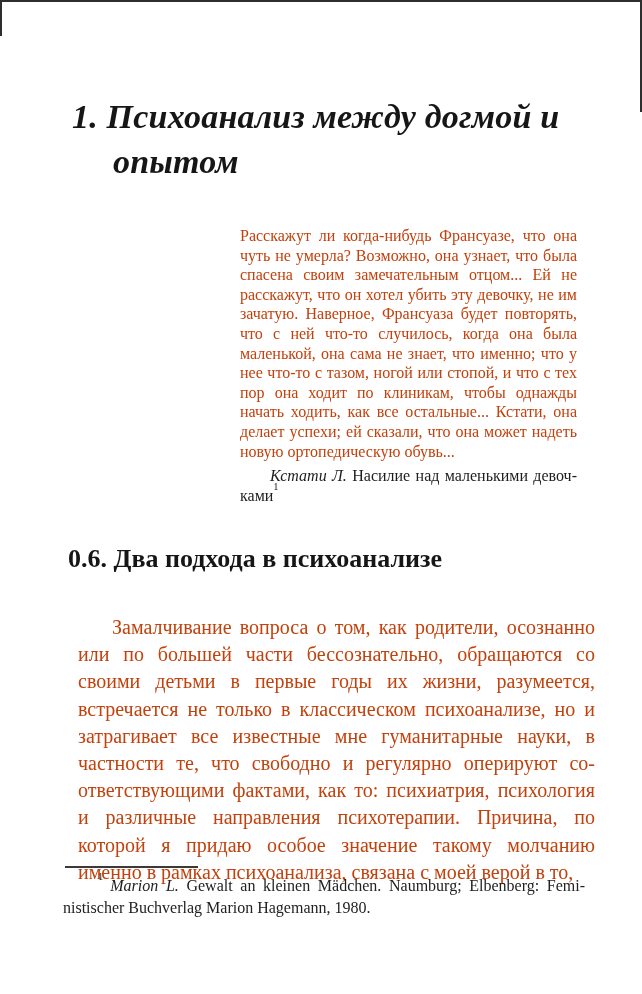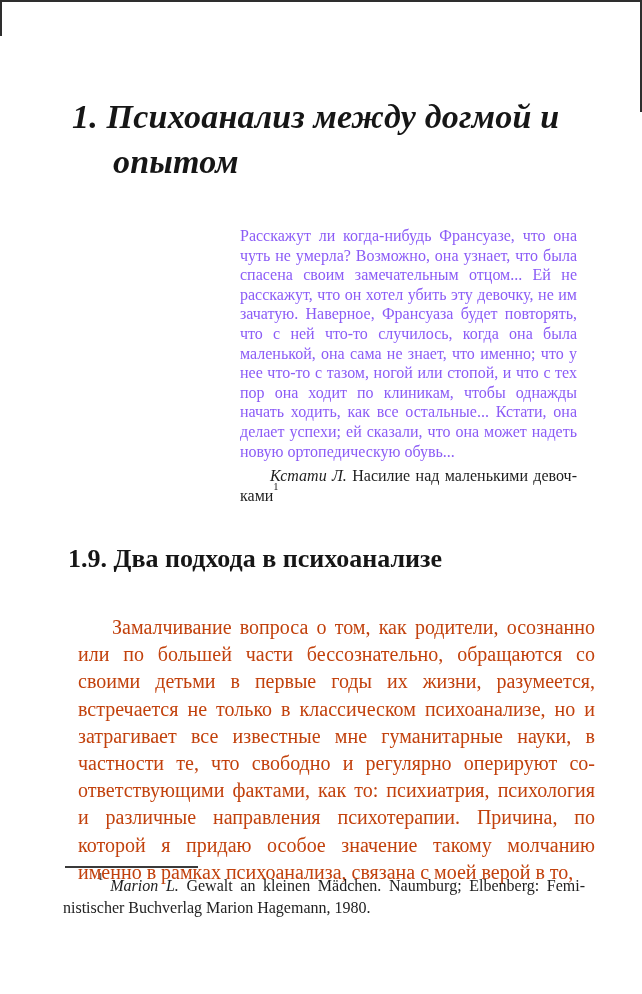--- a/index.html
+++ b/index.html
@@ -36,21 +36,21 @@
   .epigraph {
     position: absolute;
     top: 226px; left: 240px; width: 337px;
     font-size: 16px;
     line-height: 19.6px;
   }
   .epigraph-text {
     margin: 0;
     text-align: justify;
     hyphens: manual;
-    color: #8b5cf6;
+    color: #c2410c;
   }
   .attribution {
     margin: 5px 0 0 0;
     text-align: justify;
     text-indent: 30px;
     hyphens: manual;
   }
   sup.fn {
     font-size: 10.5px;
     line-height: 0;
@@ -106,21 +106,21 @@
   <div class="edge-left"></div>
   <div class="edge-right"></div>
 
   <h1 class="chapter-title">1. Психоанализ между догмой и опытом</h1>
 
   <div class="epigraph">
     <p class="epigraph-text">Расскажут ли когда-нибудь Франсуазе, что она чуть не умерла? Возможно, она узнает, что была спасена своим замечательным от­цом... Ей не расскажут, что он хотел убить эту девочку, не им зачатую. Наверное, Франсуаза будет повторять, что с ней что-то случилось, когда она была маленькой, она сама не знает, что именно; что у нее что-то с тазом, ногой или стопой, и что с тех пор она ходит по кли­никам, чтобы однажды начать ходить, как все остальные... Кстати, она делает успехи; ей сказали, что она может надеть новую ортопе­дическую обувь...</p>
     <p class="attribution"><i>Кстати Л.</i><span> Насилие над маленькими девоч­ками</span><sup class="fn">1</sup></p>
   </div>
 
-  <h2 class="section-heading">1.9. Два подхода в психоанализе</h2>
+  <h2 class="section-heading">0.6. Два подхода в психоанализе</h2>
 
   <p class="body-text">Замалчивание вопроса о том, как родители, осознан­но или по большей части бессознательно, обращаются со своими детьми в первые годы их жизни, разумеется, встречается не только в классическом психоанализе, но и затрагивает все известные мне гуманитарные науки, в частности те, что свободно и регулярно оперируют со­ответствующими фактами, как то: психиатрия, психоло­гия и различные направления психотерапии. Причина, по которой я придаю особое значение такому молчанию именно в рамках психоанализа, связана с моей верой в то,</p>
 
   <div class="footnote-area">
     <div class="footnote-rule"></div>
     <p class="footnote"><sup class="fn">1</sup><i>Marion L.</i><span> Gewalt an kleinen Mädchen. Naumburg; Elbenberg: Femi­nistischer Buchverlag Marion Hagemann, 1980.</span></p>
   </div>
 </div>
 
 </body></html>

